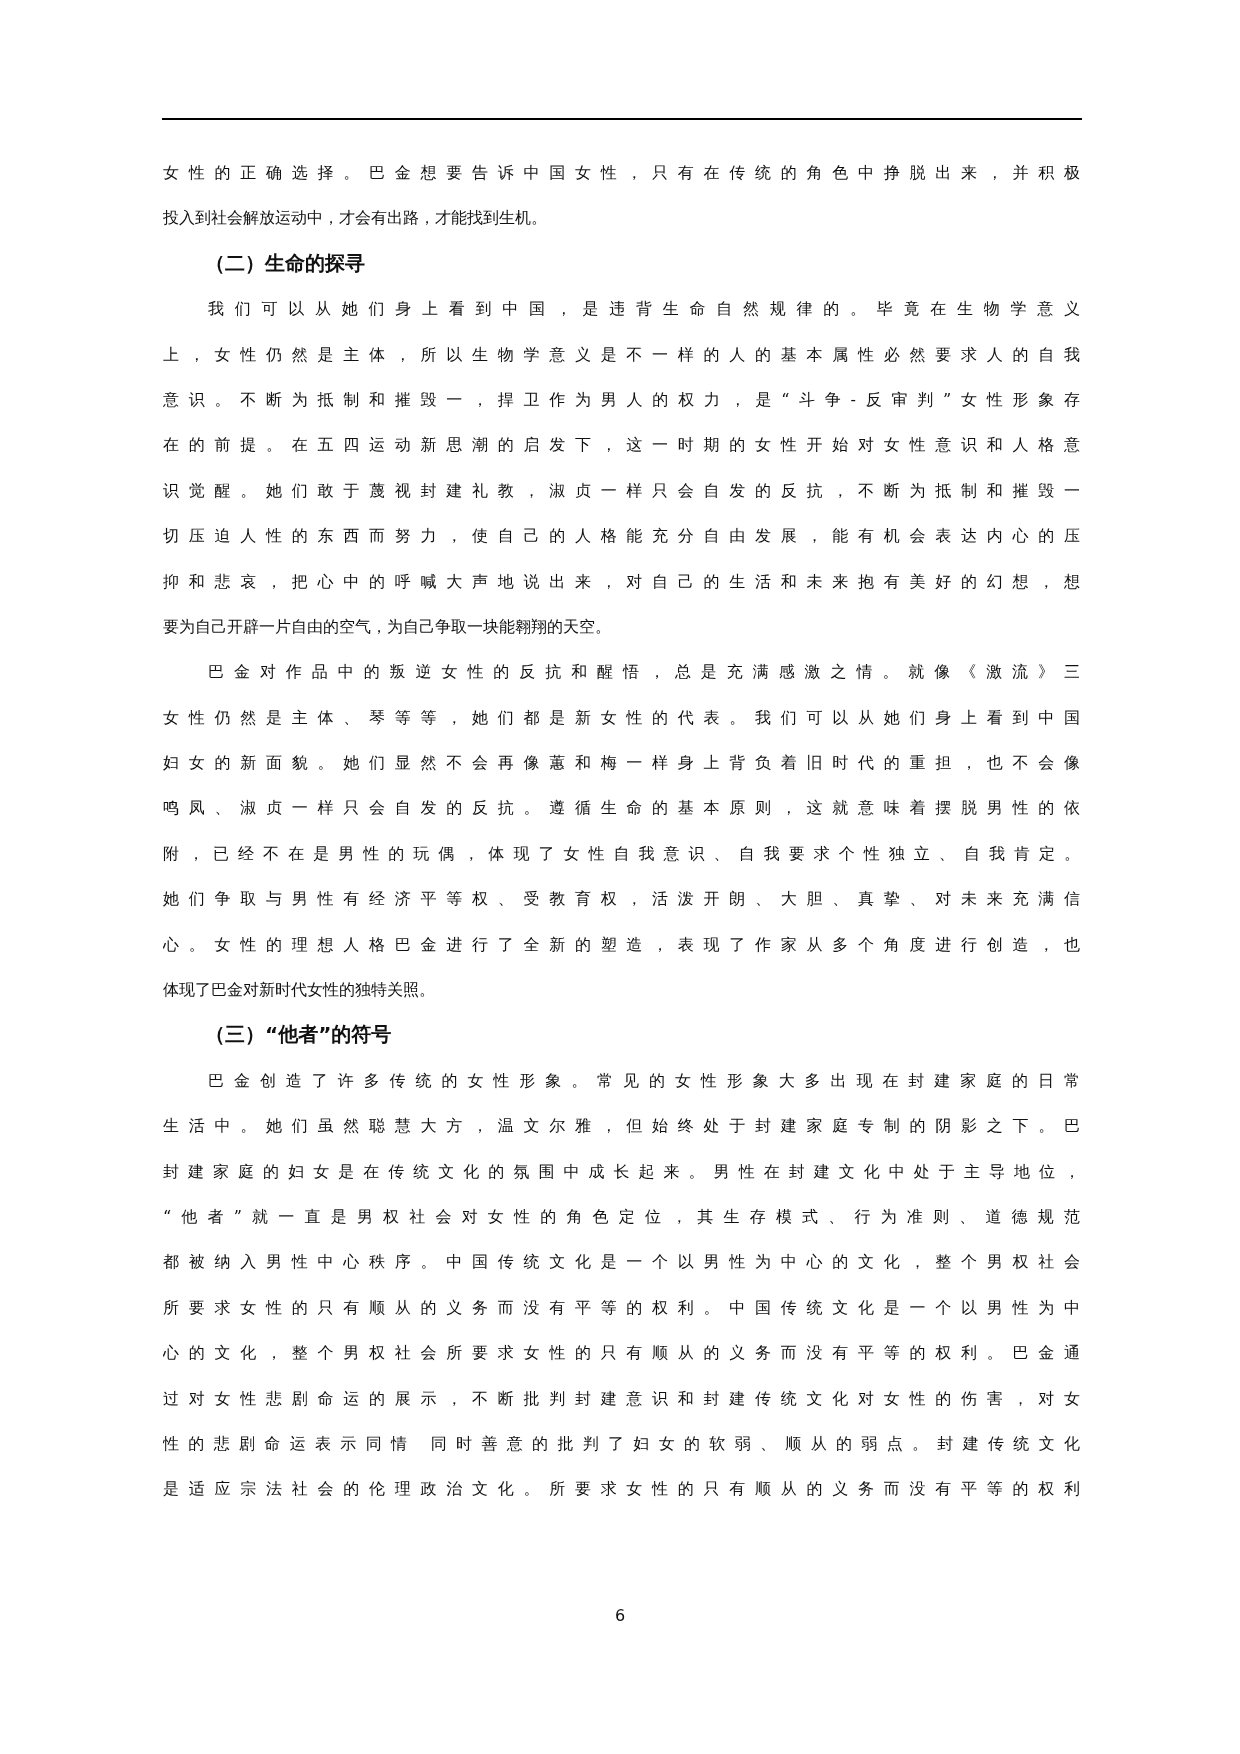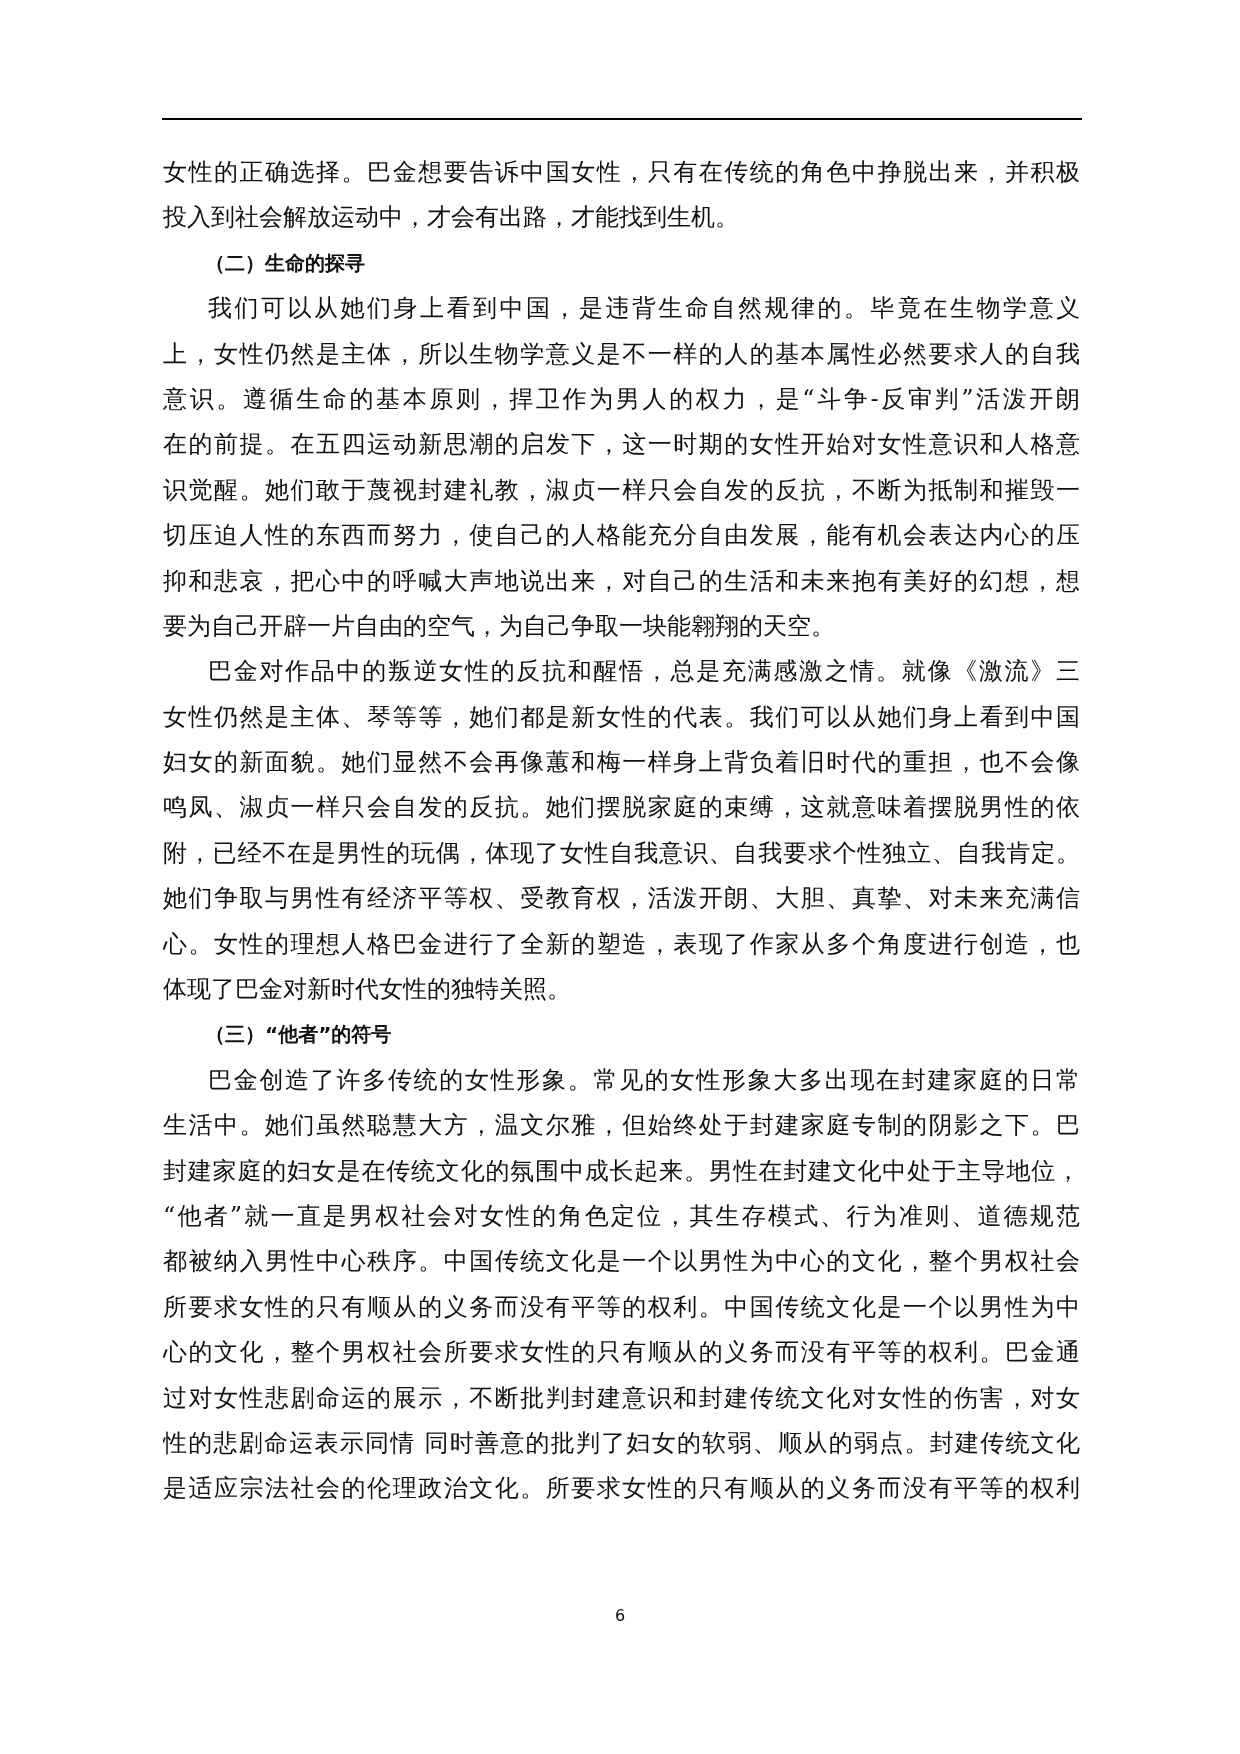--- a/index.html
+++ b/index.html
@@ -1,21 +1,21 @@
 <!DOCTYPE html>
 <html><head>
 <meta charset="utf-8">
 <style>
   html, body { margin: 0; padding: 0; background: #ffffff; }
   body { width: 1240px; height: 1754px; position: relative; overflow: hidden;
          font-family: "DejaVu Serif", "Liberation Serif", serif; color: #111; }
   .header-rule { position: absolute; left: 162px; top: 118px; width: 920px; height: 0;
                  border-top: 2px solid #000; }
   .content { position: absolute; left: 163px; top: 150px; width: 917px; }
-  .line { height: 45.4px; line-height: 45.4px; font-size: 24px; white-space: nowrap;
+  .line { height: 45.4px; line-height: 45.4px; font-size: 16px; white-space: nowrap;
           text-align: justify; text-align-last: justify; letter-spacing: 0; overflow: hidden; }
   .line.last { text-align-last: left; }
   .line.indent { padding-left: 45px; }
   .heading { height: 45.4px; line-height: 45.4px; font-size: 20px; font-weight: bold;
              padding-left: 42px; font-family: "DejaVu Sans", "Liberation Sans", sans-serif; }
   .page-number { position: absolute; top: 1606px; left: 0; width: 1240px; text-align: center;
                  font-size: 16px; font-family: "DejaVu Sans", "Liberation Sans", sans-serif; }
 </style>
 </head>
 <body>
@@ -27,33 +27,33 @@
   <div>
     <div class="line">女性的正确选择。巴金想要告诉中国女性，只有在传统的角色中挣脱出来，并积极</div>
     <div class="line last">投入到社会解放运动中，才会有出路，才能找到生机。</div>
   </div>
 
   <div class="heading">（二）生命的探寻</div>
 
   <div>
     <div class="line indent">我们可以从她们身上看到中国，是违背生命自然规律的。毕竟在生物学意义</div>
     <div class="line">上，女性仍然是主体，所以生物学意义是不一样的人的基本属性必然要求人的自我</div>
-    <div class="line">意识。遵循生命的基本原则，捍卫作为男人的权力，是“斗争-反审判”活泼开朗</div>
+    <div class="line">意识。不断为抵制和摧毁一，捍卫作为男人的权力，是“斗争-反审判”女性形象存</div>
     <div class="line">在的前提。在五四运动新思潮的启发下，这一时期的女性开始对女性意识和人格意</div>
     <div class="line">识觉醒。她们敢于蔑视封建礼教，淑贞一样只会自发的反抗，不断为抵制和摧毁一</div>
     <div class="line">切压迫人性的东西而努力，使自己的人格能充分自由发展，能有机会表达内心的压</div>
     <div class="line">抑和悲哀，把心中的呼喊大声地说出来，对自己的生活和未来抱有美好的幻想，想</div>
     <div class="line last">要为自己开辟一片自由的空气，为自己争取一块能翱翔的天空。</div>
   </div>
 
   <div>
     <div class="line indent">巴金对作品中的叛逆女性的反抗和醒悟，总是充满感激之情。就像《激流》三</div>
     <div class="line">女性仍然是主体、琴等等，她们都是新女性的代表。我们可以从她们身上看到中国</div>
     <div class="line">妇女的新面貌。她们显然不会再像蕙和梅一样身上背负着旧时代的重担，也不会像</div>
-    <div class="line">鸣凤、淑贞一样只会自发的反抗。她们摆脱家庭的束缚，这就意味着摆脱男性的依</div>
+    <div class="line">鸣凤、淑贞一样只会自发的反抗。遵循生命的基本原则，这就意味着摆脱男性的依</div>
     <div class="line">附，已经不在是男性的玩偶，体现了女性自我意识、自我要求个性独立、自我肯定。</div>
     <div class="line">她们争取与男性有经济平等权、受教育权，活泼开朗、大胆、真挚、对未来充满信</div>
     <div class="line">心。女性的理想人格巴金进行了全新的塑造，表现了作家从多个角度进行创造，也</div>
     <div class="line last">体现了巴金对新时代女性的独特关照。</div>
   </div>
 
   <div class="heading">（三）“他者”的符号</div>
 
   <div>
     <div class="line indent">巴金创造了许多传统的女性形象。常见的女性形象大多出现在封建家庭的日常</div>

